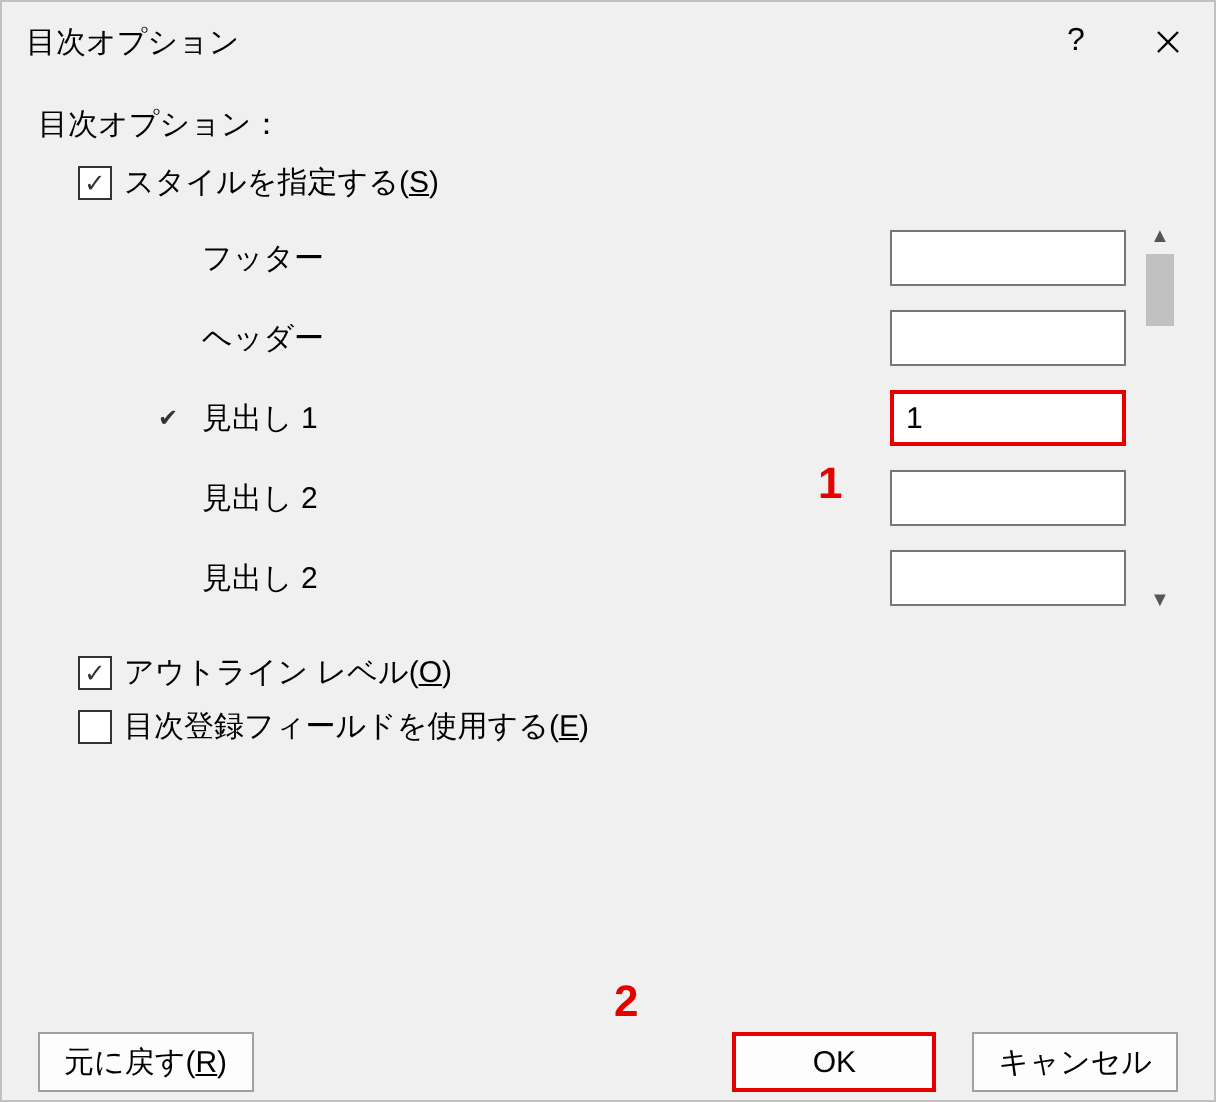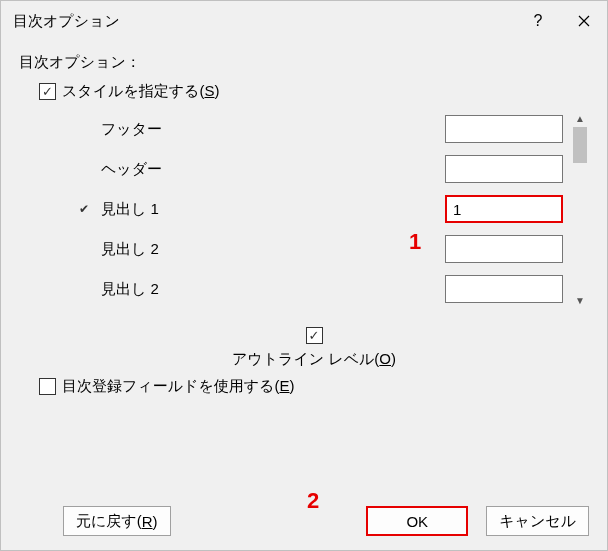--- a/index.html
+++ b/index.html
@@ -114,26 +114,25 @@
     position: absolute;
     top: 18px;
     left: 2px;
     width: 14px;
     height: 36px;
     background: #c0c0c0;
   }
   .lower-checks { margin-top: 18px; }
   .bottom-bar {
     position: absolute;
-    bottom: 14px;
+    bottom: 4px;
     left: 18px;
     right: 18px;
     display: flex;
     align-items: center;
-    margin-left: 44px;
   }
   .btn {
     height: 30px;
     min-width: 102px;
     padding: 0 12px;
     background: #fdfdfd;
     border: 1px solid #a0a0a0;
     display: flex;
     align-items: center;
     justify-content: center;
@@ -203,21 +202,21 @@
         </div>
       </div>
     <div class="scrollbar">
       <div class="scroll-arrow">▲</div>
       <div class="scroll-thumb"></div>
       <div class="scroll-arrow" style="position:absolute;bottom:0;width:100%;">▼</div>
     </div>
   </div>
 
   <div class="lower-checks">
-    <div class="checkbox-row" style="margin-left:20px;flex-direction:column;">
+    <div class="checkbox-row" style="margin-left:20px;">
       <span class="checkbox checked"></span>
       <span><span>アウトライン レベル(</span><span class="underline">O</span><span>)</span></span>
     </div>
     <div class="checkbox-row" style="margin-left:20px;">
       <span class="checkbox"></span>
       <span><span>目次登録フィールドを使用する(</span><span class="underline">E</span><span>)</span></span>
     </div>
   </div>
 </div>
 

